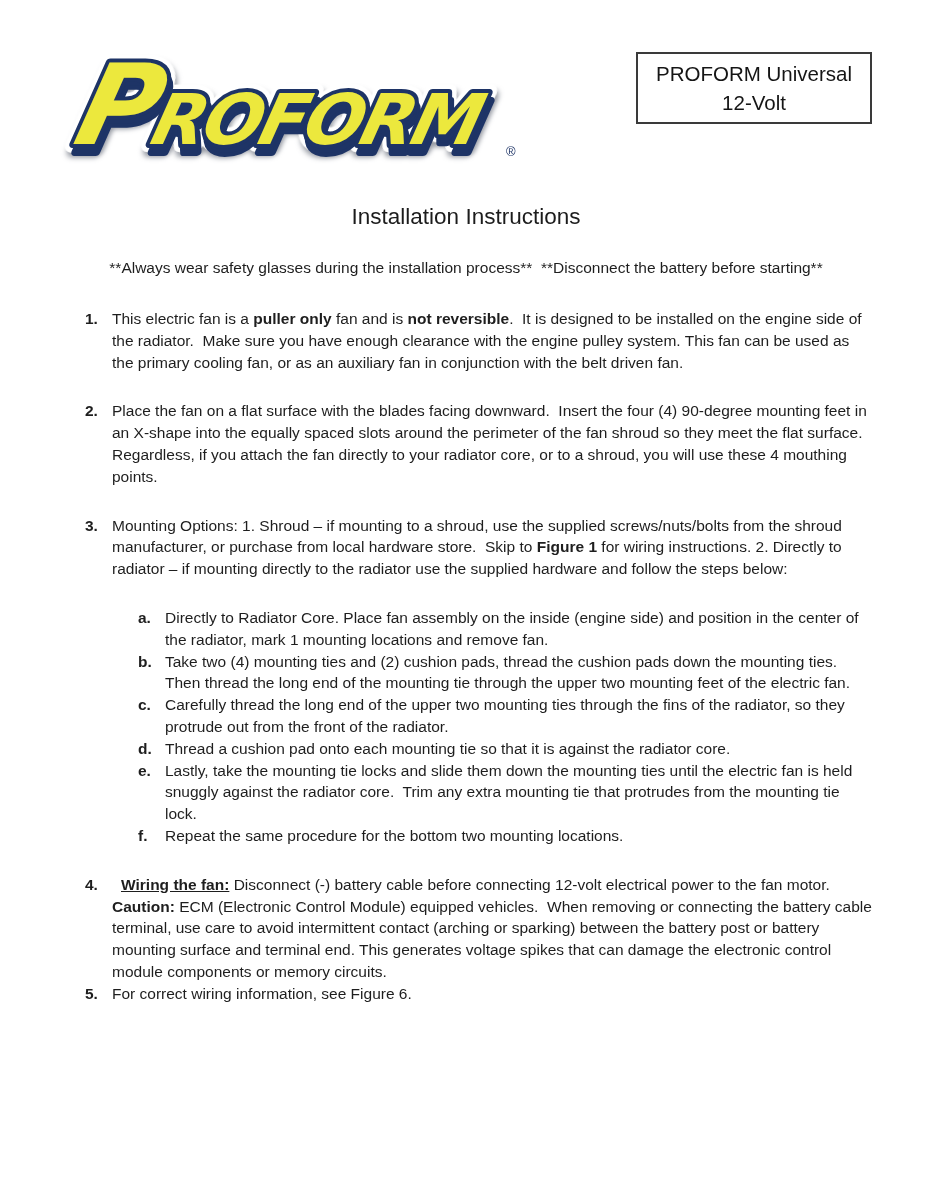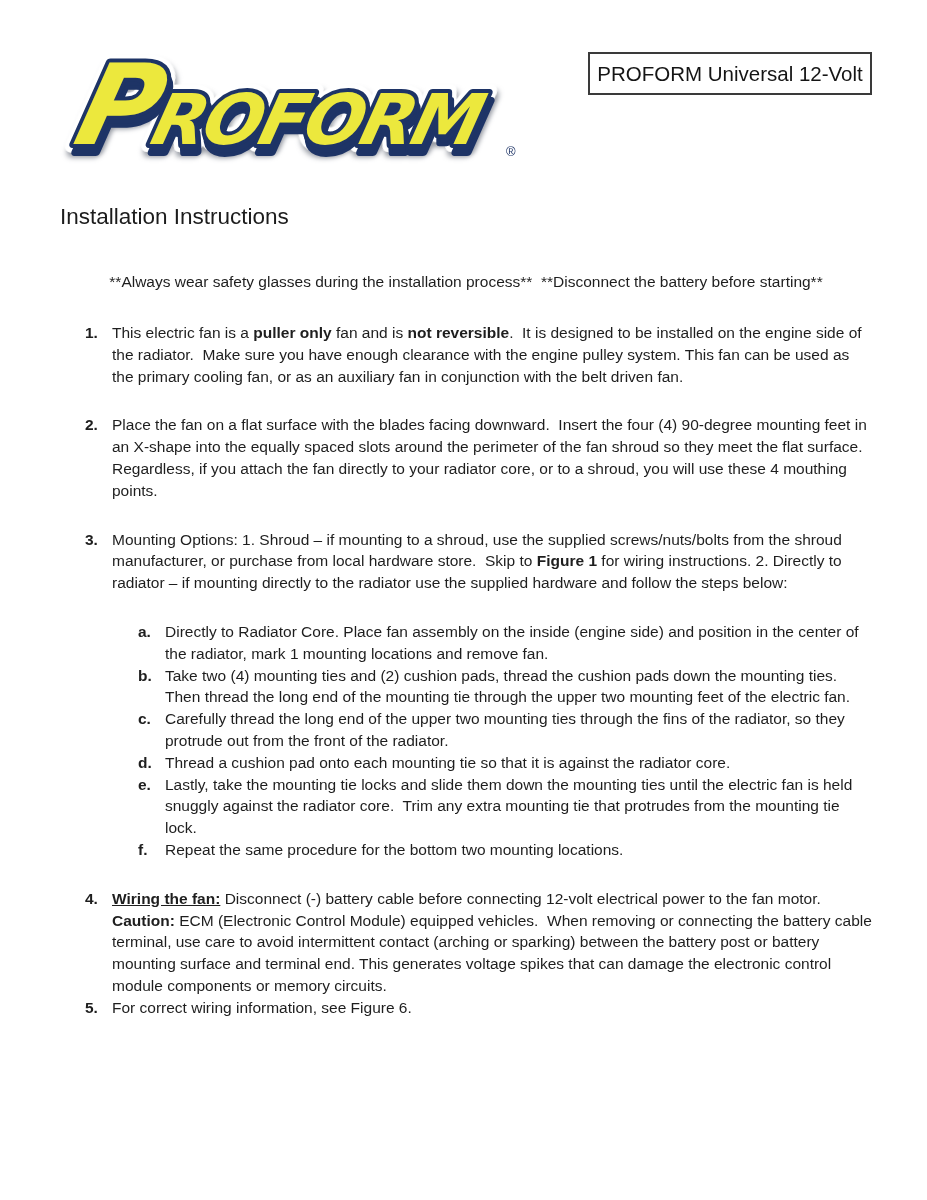--- a/index.html
+++ b/index.html
@@ -21,56 +21,56 @@
     height: 116px;
   }
   .logo-wrap { width: 482px; height: 112px; }
   .logo-text {
     font-family: "DejaVu Sans", sans-serif;
     font-style: italic;
     font-weight: bold;
     letter-spacing: -3px;
   }
   .title-box {
-    width: 284px;
+    width: 236px;
     box-sizing: border-box;
     border: 2px solid #3a3a3a;
     padding: 5px 4px;
     text-align: center;
     font-size: 20.5px;
     line-height: 29px;
     color: #151515;
   }
   .page-title {
     margin-top: 36px;
-    text-align: left;
+    text-align: center;
     font-size: 22.5px;
     color: #1c1c1c;
   }
   .safety-note {
-    margin-top: 43px;
+    margin-top: 29px;
     text-align: center;
     font-size: 15.5px;
     white-space: pre-wrap;
   }
   .list {
     margin-top: 31px;
     margin-left: 25px;
     font-size: 15.5px;
     line-height: 21.8px;
   }
   .item { display: flex; margin-bottom: 27px; }
   .item.no-gap { margin-bottom: 0; }
   .marker { flex: 0 0 27px; font-weight: bold; }
   .content { flex: 1; white-space: pre-wrap; }
   .content-block { flex: 1; }
   .sub-list { margin-top: 27px; margin-left: 26px; }
   .sub-list .item { margin-bottom: 0; }
   .b { font-weight: bold; }
-  .u { text-decoration: underline; }
+  .u { text-decoration: underline; margin-left: 9px; }
 </style>
 </head>
 <body>
 
 <div class="page">
 
   <div class="header">
 
     <div class="logo-wrap">
       <svg width="482" height="112" viewBox="0 0 482 112">

